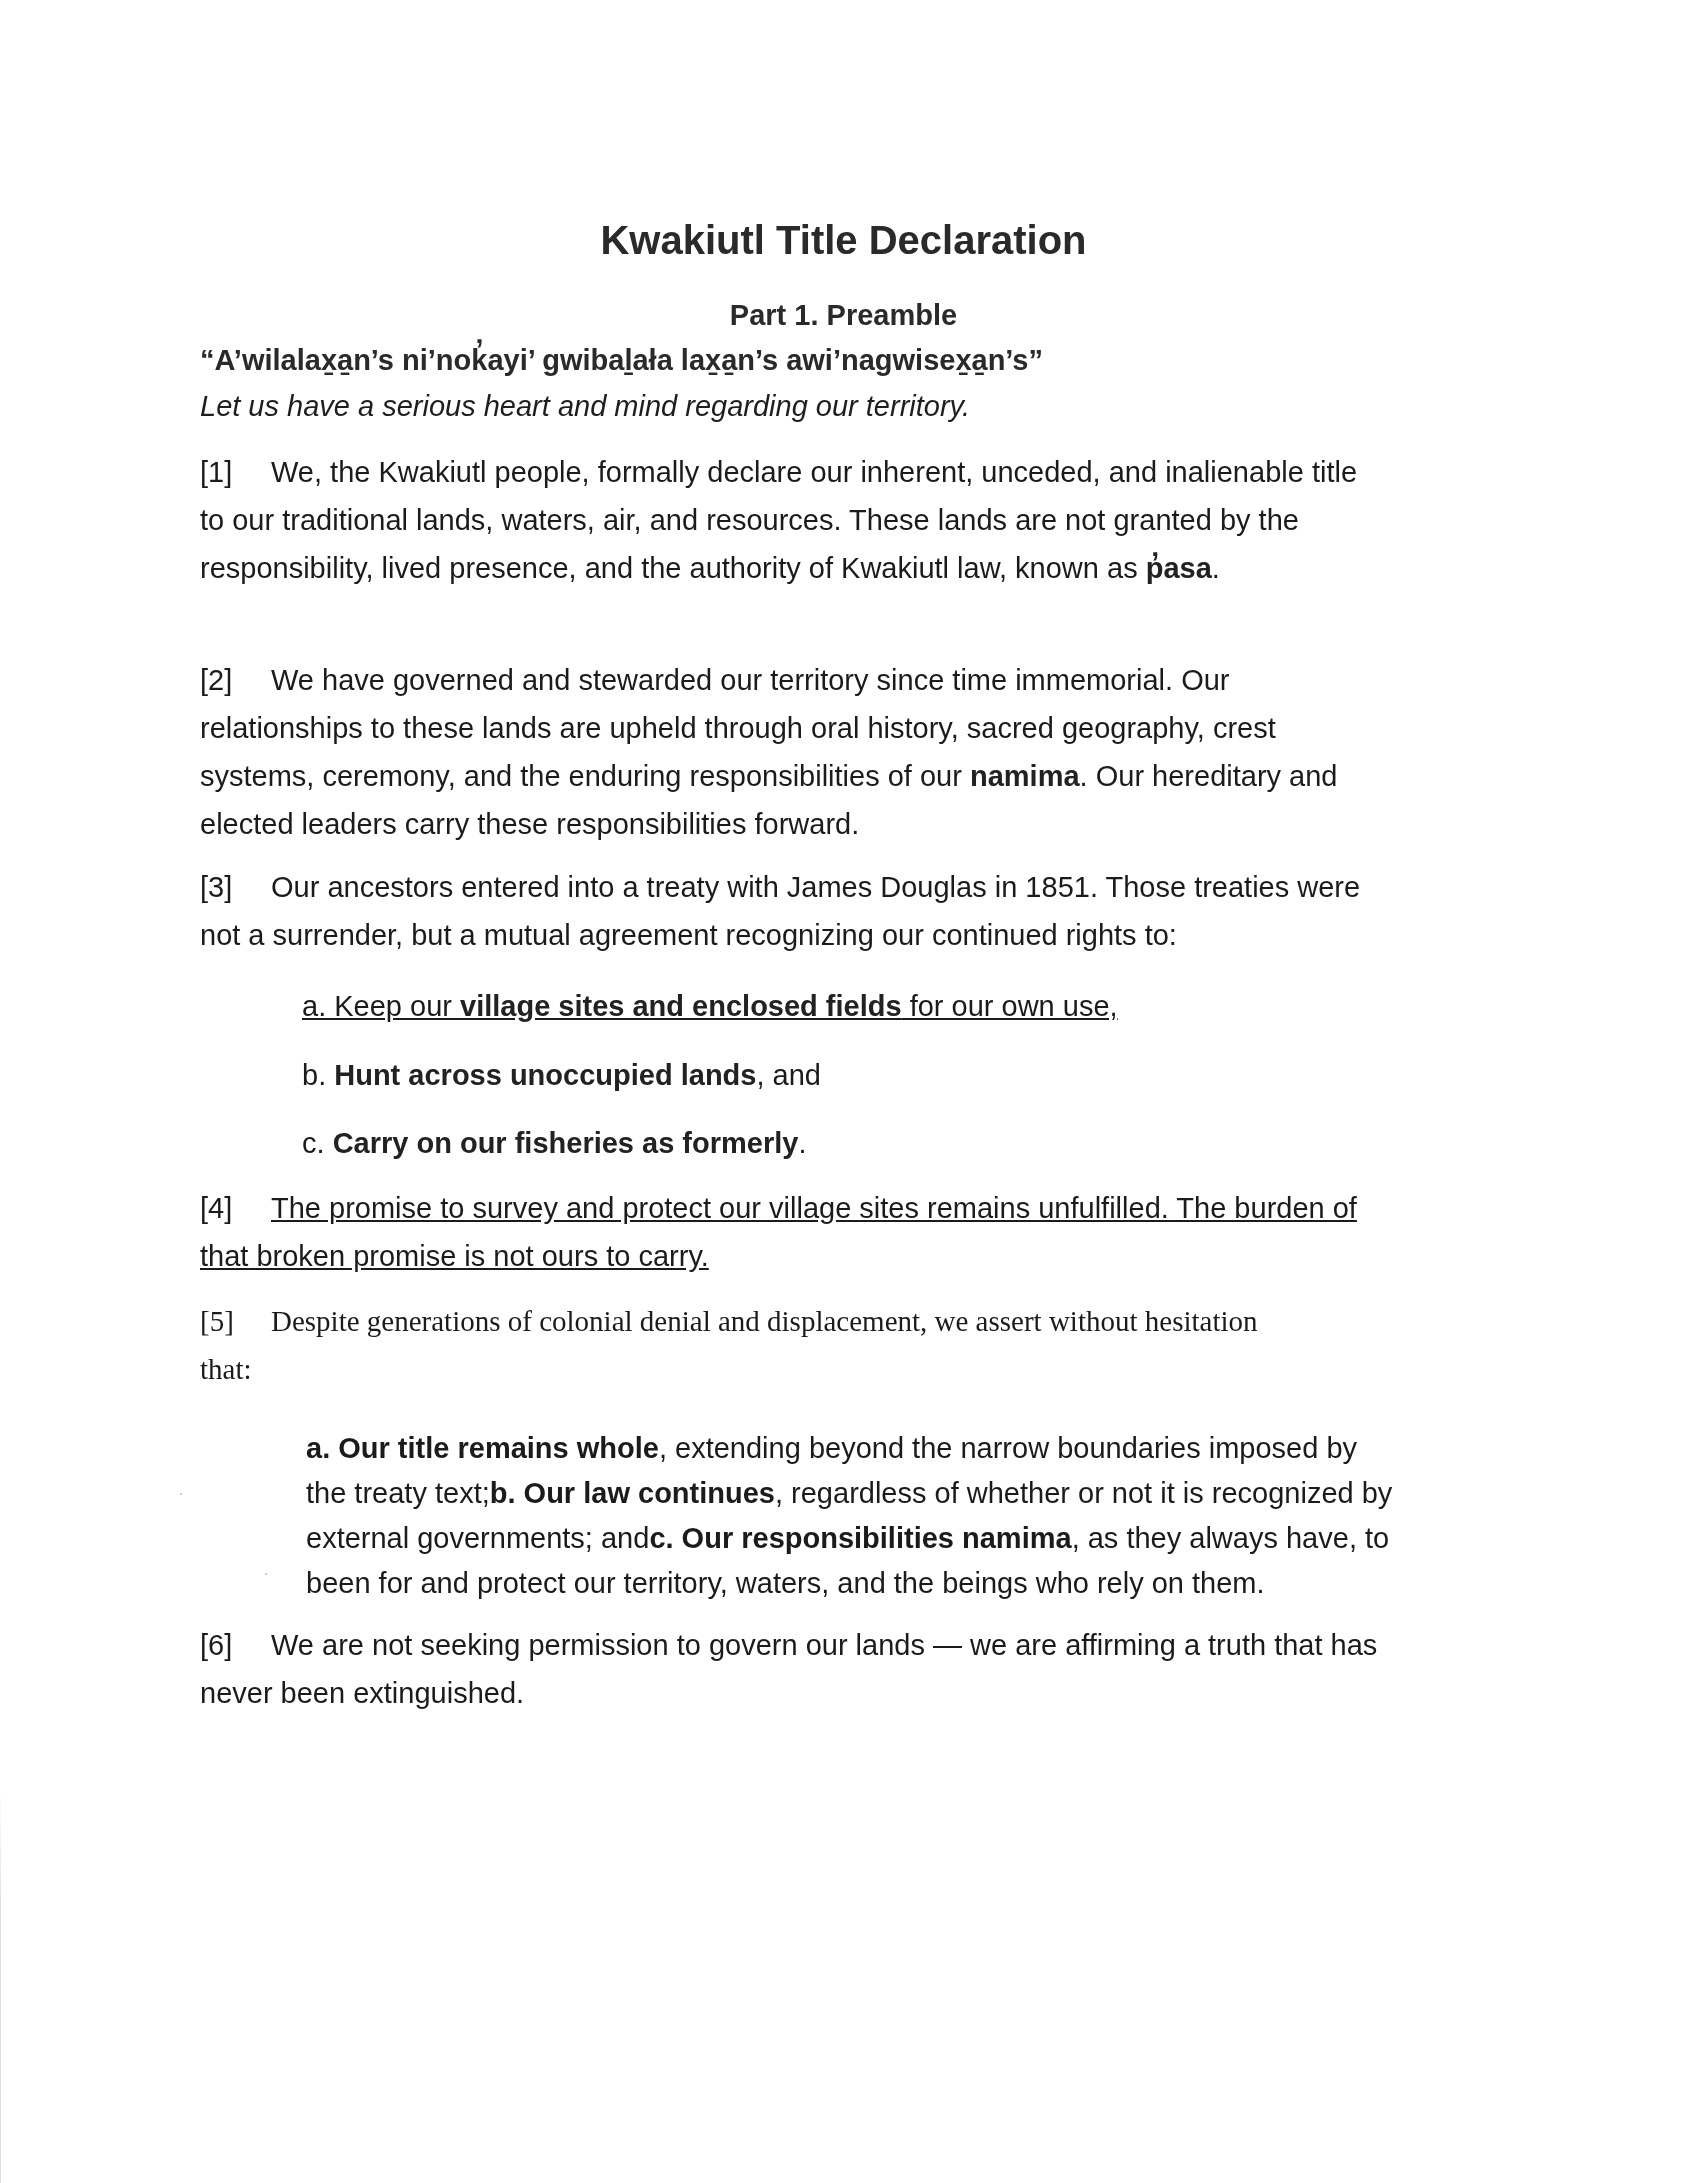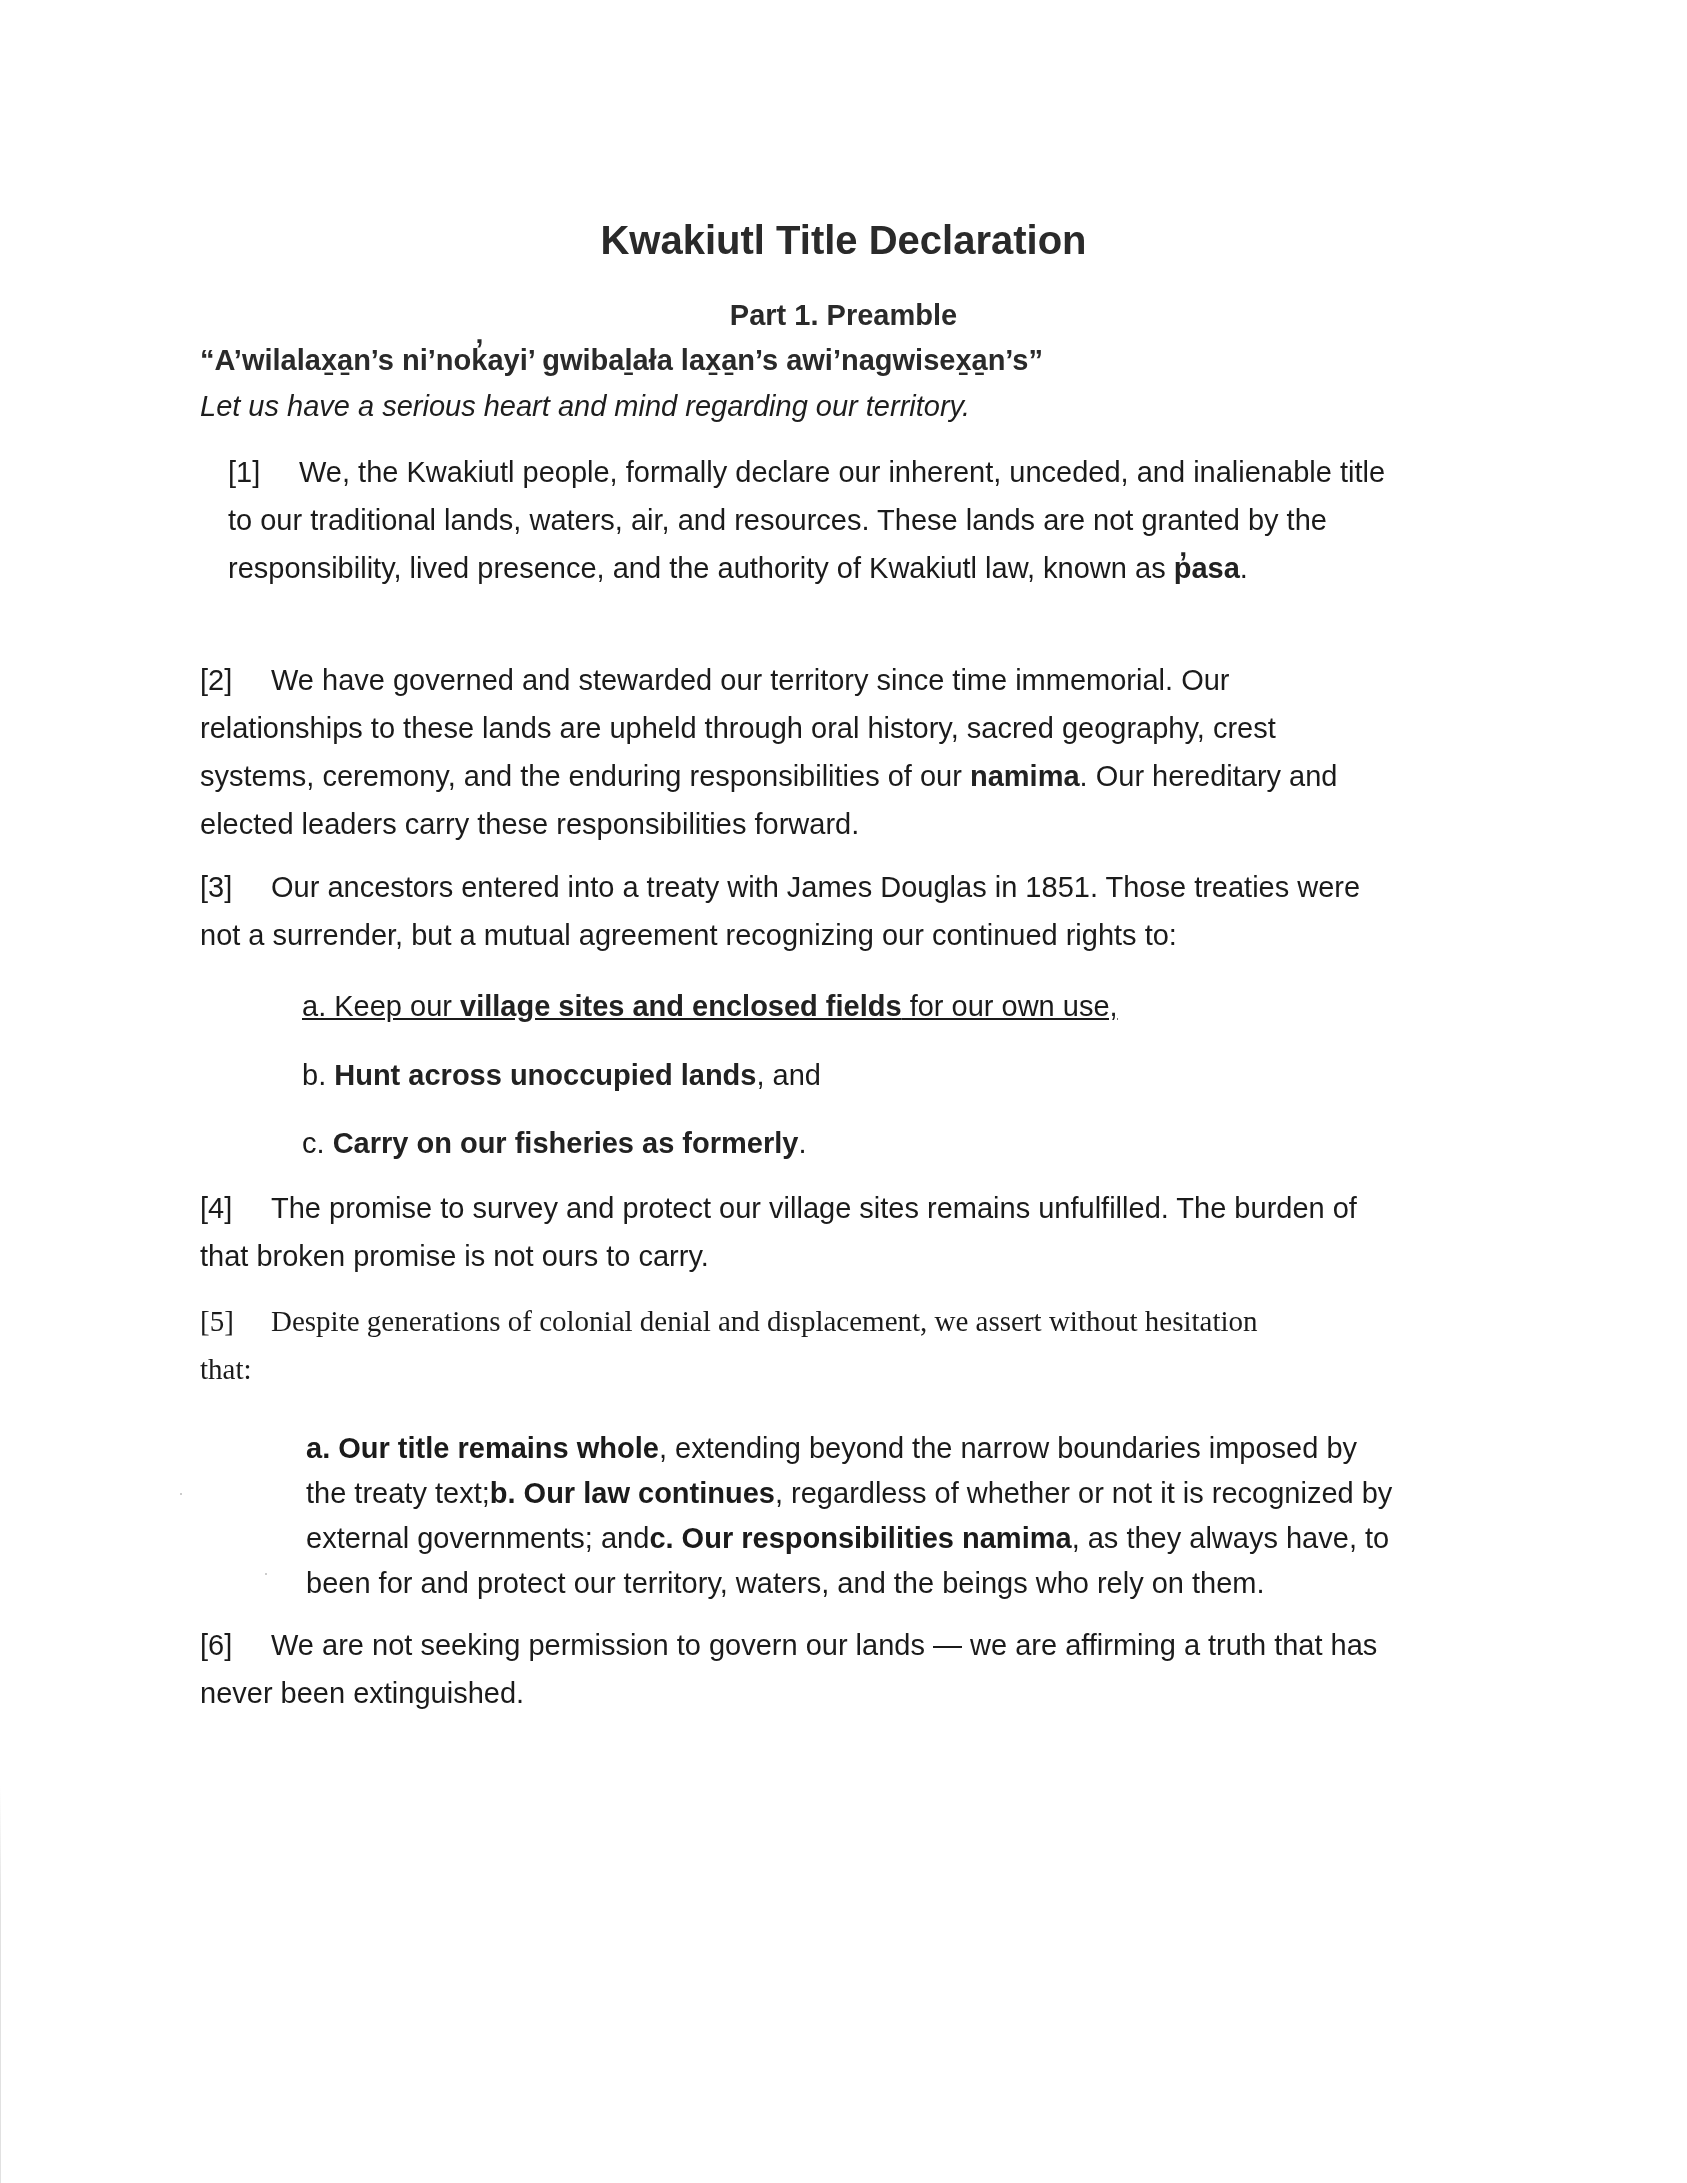--- a/index.html
+++ b/index.html
@@ -129,42 +129,42 @@
   <div class="speck" style="left:265px; top:1573px;"></div>
 
   <div class="content">
 
     <h1 class="doc-title">Kwakiutl Title Declaration</h1>
     <h2 class="part-title">Part 1. Preamble</h2>
 
     <div class="motto">“A’wilalax̱a̱n’s ni’nok̓ayi’ gwibaḻała lax̱a̱n’s awi’nagwisex̱a̱n’s”</div>
     <div class="motto-translation">Let us have a serious heart and mind regarding our territory.</div>
 
-    <div class="para" style="top:448px;margin-left:28px;">
+    <div class="para" style="top:448px;">
       <span class="line"><span class="num">[1]</span><span>We, the Kwakiutl people, formally declare our inherent, unceded, and inalienable title</span></span>
       <span class="line">to our traditional lands, waters, air, and resources. These lands are not granted by the</span>
       <span class="line"><span>responsibility, lived presence, and the authority of Kwakiutl law, known as </span><b>p̓asa</b><span>.</span></span>
     </div>
 
     <div class="para" style="top:656px;">
       <span class="line"><span class="num">[2]</span><span>We have governed and stewarded our territory since time immemorial. Our</span></span>
       <span class="line">relationships to these lands are upheld through oral history, sacred geography, crest</span>
       <span class="line"><span>systems, ceremony, and the enduring responsibilities of our </span><b>namima</b><span>. Our hereditary and</span></span>
       <span class="line">elected leaders carry these responsibilities forward.</span>
     </div>
 
     <div class="para" style="top:863px;">
       <span class="line"><span class="num">[3]</span><span>Our ancestors entered into a treaty with James Douglas in 1851. Those treaties were</span></span>
       <span class="line">not a surrender, but a mutual agreement recognizing our continued rights to:</span>
     </div>
     <div class="sub" style="top:982px;text-decoration:underline;"><span>a. Keep our </span><b>village sites and enclosed fields</b><span> for our own use,</span></div>
     <div class="sub" style="top:1051px;"><span>b. </span><b>Hunt across unoccupied lands</b><span>, and</span></div>
     <div class="sub" style="top:1119px;"><span>c. </span><b>Carry on our fisheries as formerly</b><span>.</span></div>
 
-    <div class="para" style="top:1184px;">
+    <div class="para" style="top:1184px;text-decoration:underline;">
       <span class="line"><span class="num">[4]</span><span>The promise to survey and protect our village sites remains unfulfilled. The burden of</span></span>
       <span class="line">that broken promise is not ours to carry.</span>
     </div>
 
     <div class="para" style="top:1297px;font-family:Liberation Serif, serif;">
       <span class="line"><span class="num">[5]</span><span>Despite generations of colonial denial and displacement, we assert without hesitation</span></span>
       <span class="line">that:</span>
     </div>
     <div class="subblock" style="top:1426px;">
       <span class="line"><b>a. Our title remains whole</b><span>, extending beyond the narrow boundaries imposed by</span></span>

